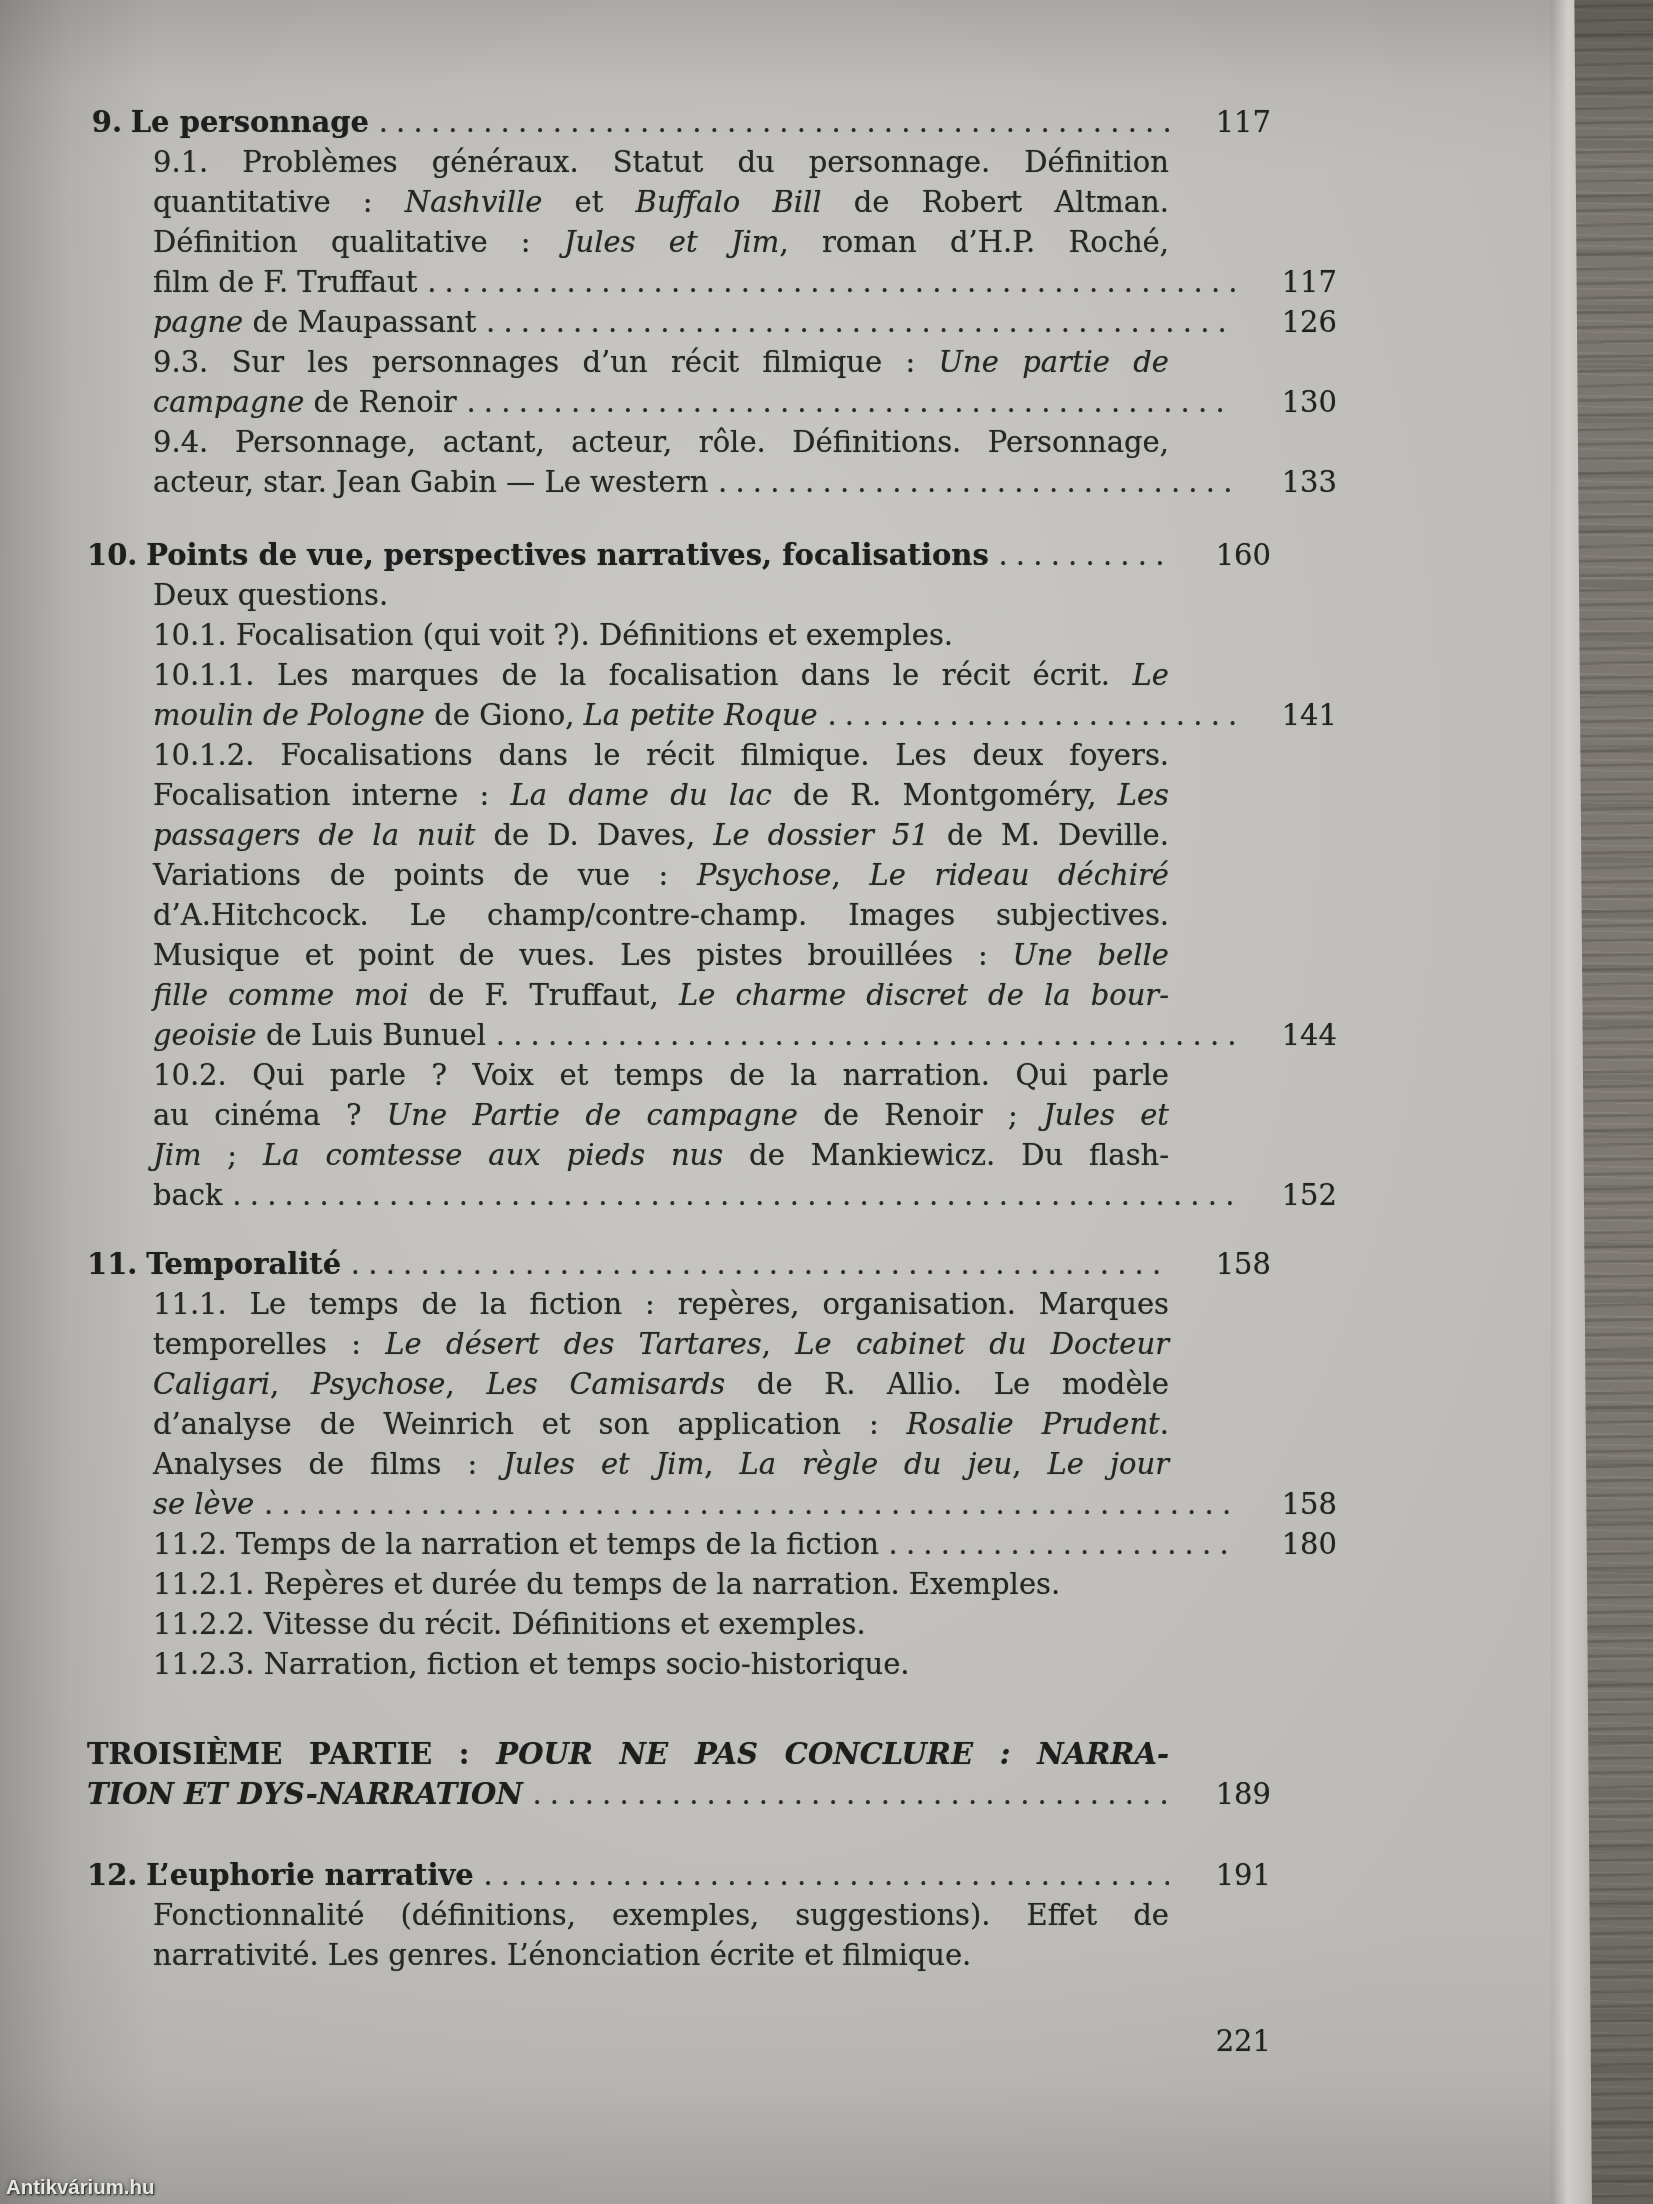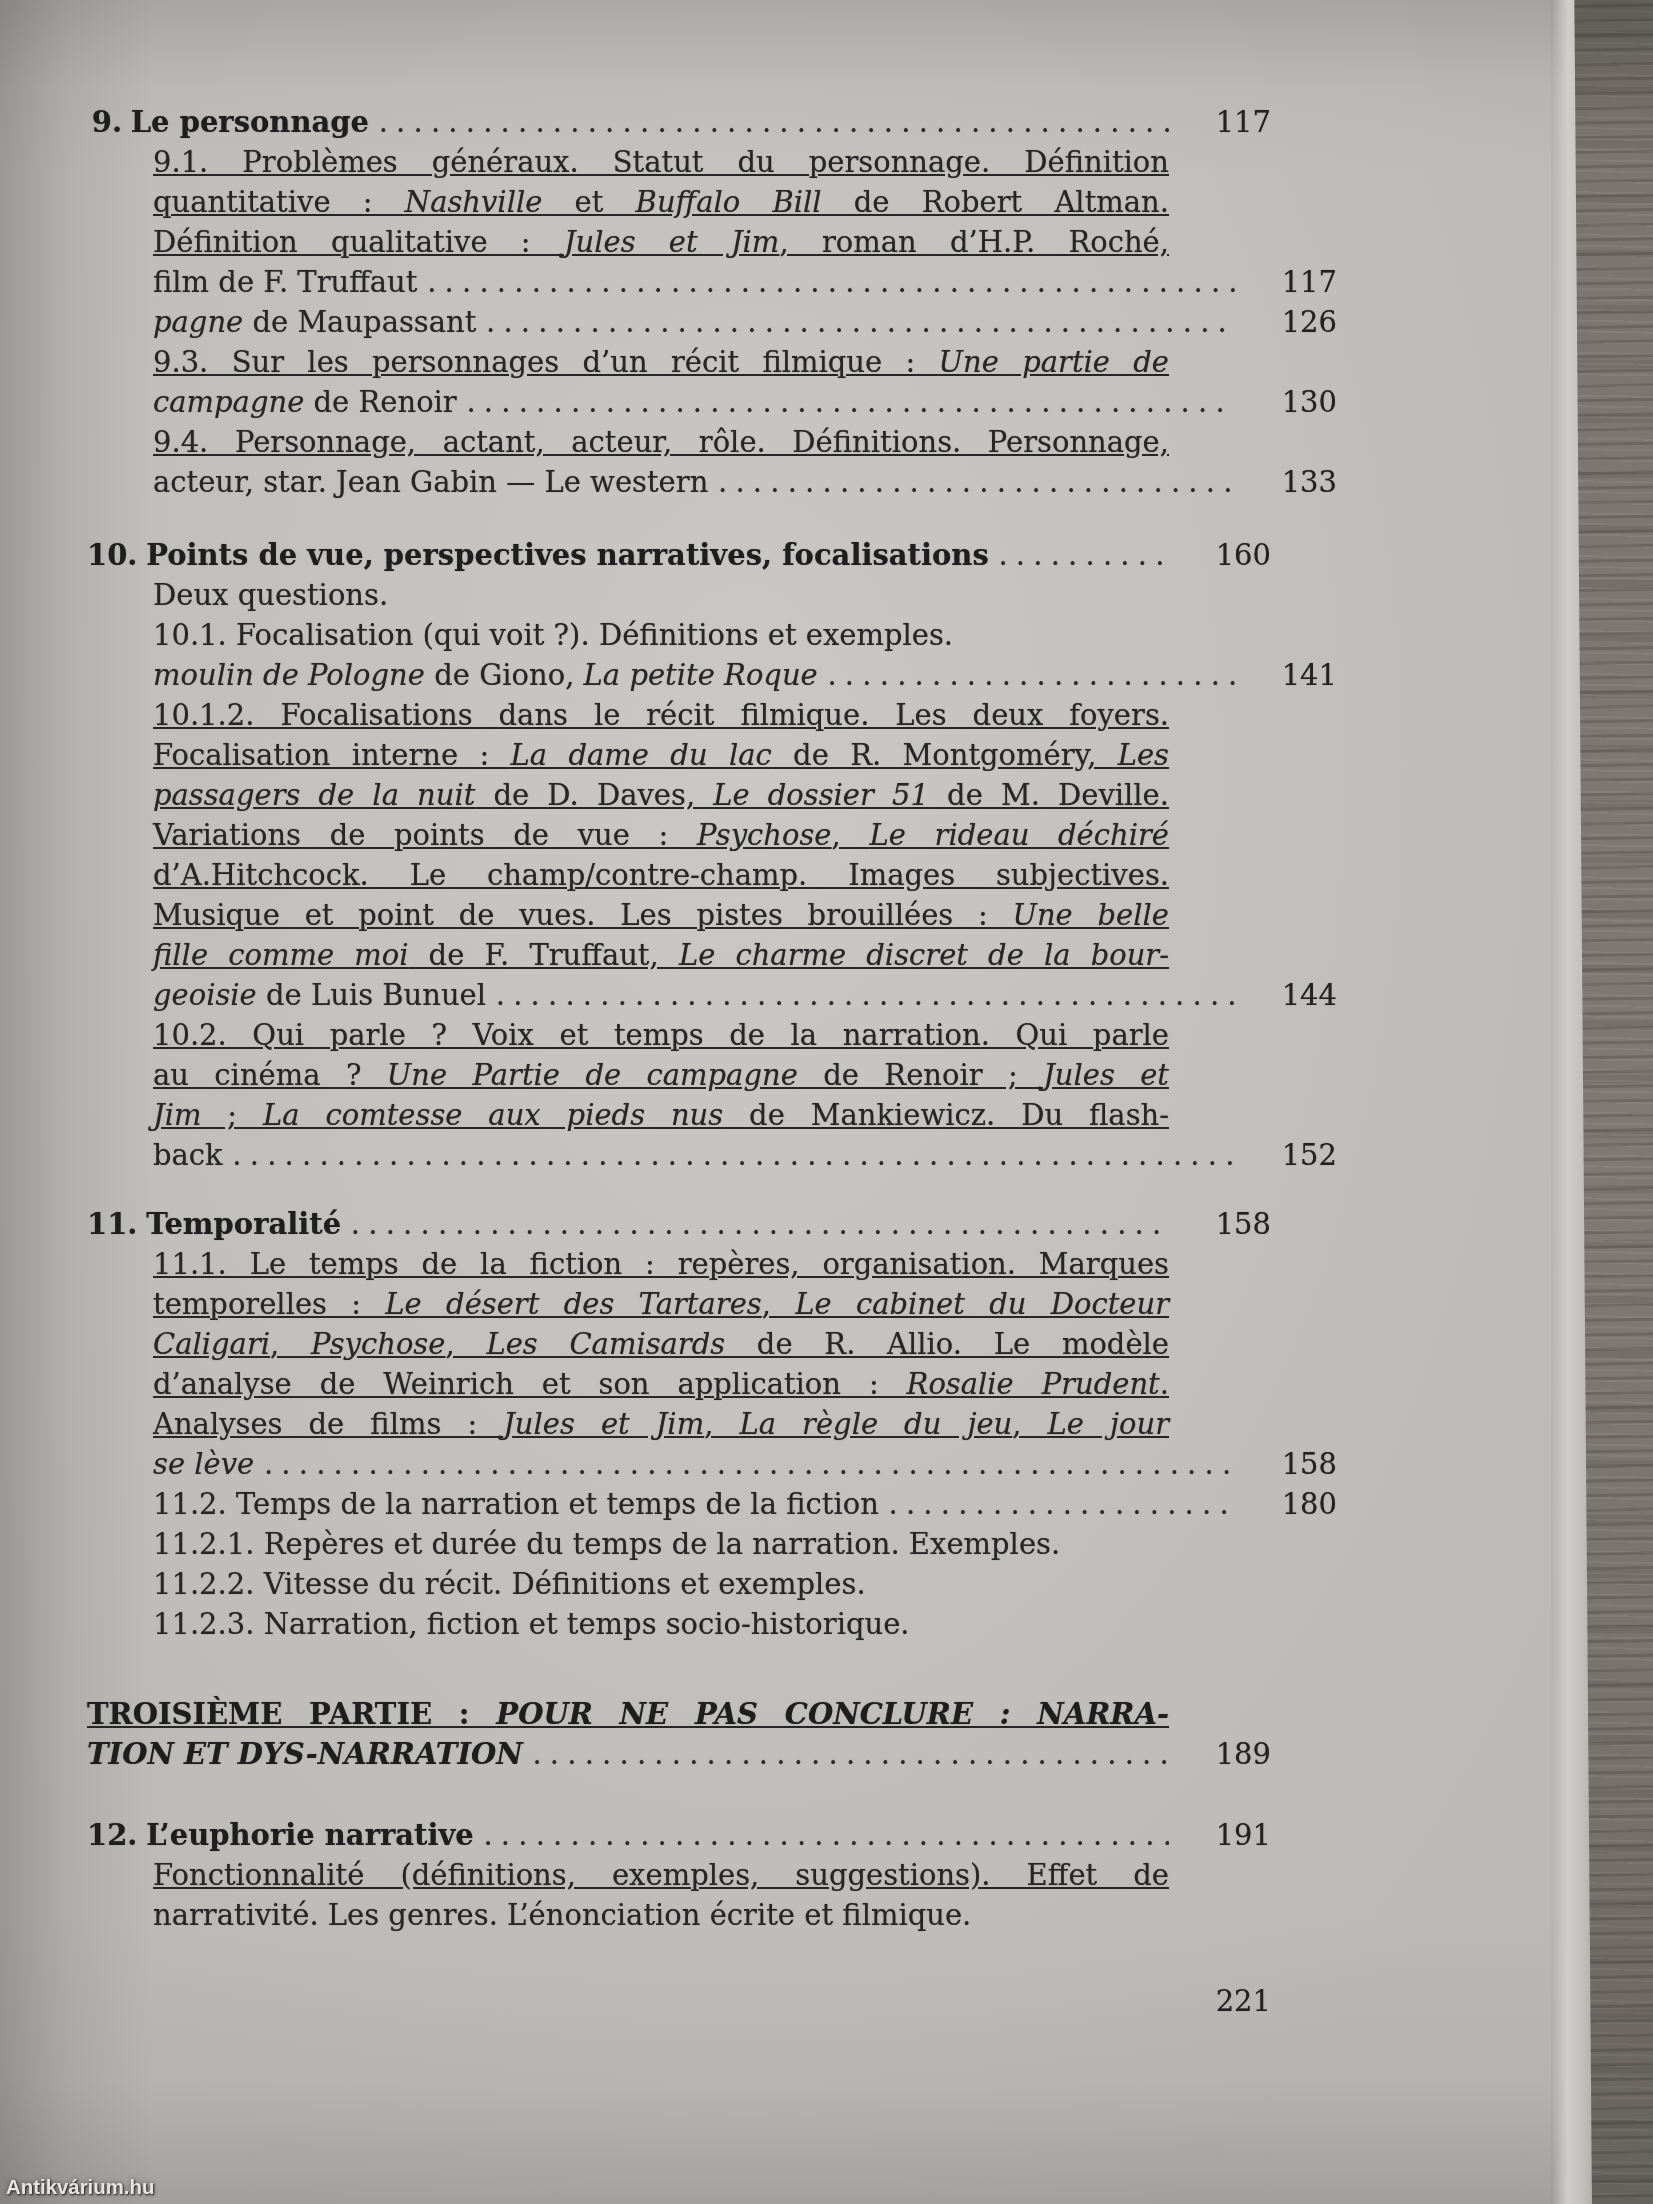--- a/index.html
+++ b/index.html
@@ -31,21 +31,21 @@
       repeating-linear-gradient(0deg, rgba(0,0,0,0) 0 22px, rgba(42,38,33,0.10) 22px 30px, rgba(0,0,0,0) 30px 55px);
     clip-path:polygon(19.4px 0, 100% 0, 100% 100%, 37px 100%);
   }
   .content{
     position:absolute;left:87px;top:102px;width:1184px;z-index:2;
     font-size:29px;line-height:40px;
     text-shadow:0 0 1px rgba(38,38,38,0.55);
   }
   .line{min-height:40px;}
   .flexline{display:flex;align-items:baseline;width:1184px;}
-  .jline{display:block;width:1082px;box-sizing:border-box;text-align:justify;text-align-last:justify;text-decoration:underline;}
+  .jline{display:block;width:1082px;box-sizing:border-box;text-align:justify;text-align-last:justify;}
   .plainline{display:block;width:1082px;box-sizing:border-box;text-align:left;}
   .ind-sub{padding-left:66px;}
   .num{flex:0 0 35px;text-align:right;margin-right:8.7px;font-weight:bold;color:#1e1e1e;white-space:nowrap;}
   .txt{white-space:pre;}
   .seg{}
   .it{font-style:italic;}
   .bd{font-weight:bold;color:#1e1e1e;}
   .bdit{font-weight:bold;font-style:italic;color:#1e1e1e;}
   .leader{
     flex:1 1 auto;overflow:hidden;white-space:nowrap;margin-left:9.7px;
@@ -109,20 +109,21 @@
       </div>
       <div class="block block-ch10">
         <div class="line flexline">
           <span class="num">10.</span>
           <span class="txt"><span class="seg bd">Points de vue, perspectives narratives, focalisations</span></span>
           <span class="leader"></span>
           <span class="pg">160</span>
         </div>
         <div class="line plainline ind-sub"><span class="jtext"><span class="seg">Deux questions.</span></span></div>
         <div class="line plainline ind-sub"><span class="jtext"><span class="seg">10.1. Focalisation (qui voit ?). Définitions et exemples.</span></span></div>
+        <div class="line jline ind-sub"><span class="jtext"><span class="seg">10.1.1. Les marques de la focalisation dans le récit écrit. </span><span class="seg it">Le</span></span></div>
         <div class="line flexline ind-sub">
           <span class="txt"><span class="seg it">moulin de Pologne</span><span class="seg"> de Giono, </span><span class="seg it">La petite Roque</span></span>
           <span class="leader"></span>
           <span class="pg">141</span>
         </div>
         <div class="line jline ind-sub"><span class="jtext"><span class="seg">10.1.2. Focalisations dans le récit filmique. Les deux foyers.</span></span></div>
         <div class="line jline ind-sub"><span class="jtext"><span class="seg">Focalisation interne : </span><span class="seg it">La dame du lac</span><span class="seg"> de R. Montgoméry, </span><span class="seg it">Les</span></span></div>
         <div class="line jline ind-sub"><span class="jtext"><span class="seg it">passagers de la nuit</span><span class="seg"> de D. Daves, </span><span class="seg it">Le dossier 51</span><span class="seg"> de M. Deville.</span></span></div>
         <div class="line jline ind-sub"><span class="jtext"><span class="seg">Variations de points de vue : </span><span class="seg it">Psychose</span><span class="seg">, </span><span class="seg it">Le rideau déchiré</span></span></div>
         <div class="line jline ind-sub"><span class="jtext"><span class="seg">d’A.Hitchcock. Le champ/contre-champ. Images subjectives.</span></span></div>

